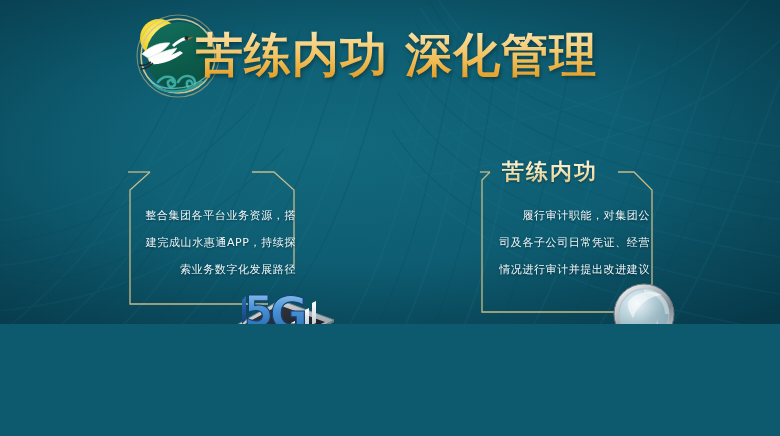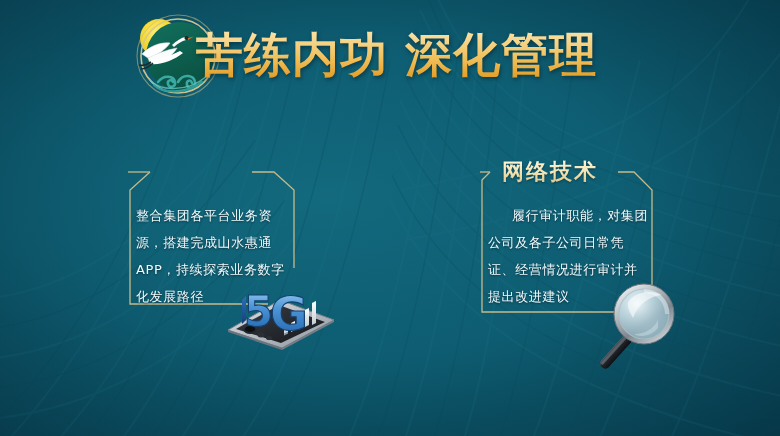--- a/index.html
+++ b/index.html
@@ -2,21 +2,21 @@
 <html><head>
 <meta charset="utf-8">
 <style>
   html,body{margin:0;padding:0;}
   body{
     width:780px;height:436px;overflow:hidden;
     font-family:"Liberation Sans","DejaVu Sans",sans-serif;
     background:#0d5a6e;
   }
   #poster{
-    position:relative;width:780px;height:436px;overflow:hidden;
+    position:relative;width:780px;height:324px;overflow:hidden;
     background:
       radial-gradient(ellipse 90% 80% at 42% 45%, #13697d 0%, #0e5d72 45%, #0a4c5f 78%, #073f51 100%);
   }
 
   
   .veins{position:absolute;inset:0;pointer-events:none;opacity:.55;}
   .veins svg{display:block;width:100%;height:100%;}
   .vignette{
     position:absolute;inset:0;pointer-events:none;
     background:radial-gradient(ellipse 78% 86% at 50% 48%, rgba(0,0,0,0) 40%, rgba(0,20,30,.30) 100%);
@@ -48,23 +48,24 @@
     font-weight:700;font-size:22px;letter-spacing:2px;line-height:26px;
     white-space:nowrap;
     background:linear-gradient(180deg,#fdf6dd 0%,#f3e4b4 50%,#dcc486 100%);
     -webkit-background-clip:text;background-clip:text;
     color:transparent;-webkit-text-fill-color:transparent;
     filter:drop-shadow(0 1px 1px rgba(0,20,28,.45));
   }
   .card-body{
     position:absolute;
     font-family:"DejaVu Sans","Liberation Sans",sans-serif;
-    font-size:13px;line-height:27px;letter-spacing:.6px;
+    font-size:11px;line-height:27px;letter-spacing:.6px;
     color:#f2fbfd;
     text-shadow:0 1px 2px rgba(0,24,34,.6);
+    text-align:right;
   }
   #card-network{left:128px;top:172px;width:166px;height:144px;}
   #card-network .card-title{left:34px;}
   #card-network .card-body{left:8px;top:30px;width:160px;}
   #card-audit{left:480px;top:172px;width:172px;height:152px;}
   #card-audit .card-title{left:22px;}
   #card-audit .card-body{left:8px;top:30px;width:162px;text-indent:24px;}
 
   
   .illus{position:absolute;}
@@ -191,21 +192,21 @@
   <div class="card" id="card-audit">
     <div class="frame">
       <svg width="172" height="152" viewBox="0 0 172 152" xmlns="http://www.w3.org/2000/svg">
         <g fill="none" stroke="#c6ba89" stroke-width="1.3" stroke-linejoin="miter">
           <path d="M0,0 L10,0"></path>
           <path d="M138,0 L154,0 L172,18 L172,118"></path>
           <path d="M10,0 L2,8 L2,140 L150,140"></path>
         </g>
       </svg>
     </div>
-    <div class="card-title">网络技术</div>
+    <div class="card-title">苦练内功</div>
     <div class="card-body">履行审计职能，对集团公司及各子公司日常凭证、经营情况进行审计并提出改进建议</div>
   </div>
 
   <div class="illus" id="illus-5g">
     <svg width="118" height="68" viewBox="0 0 118 68" xmlns="http://www.w3.org/2000/svg">
       <defs>
         <linearGradient id="phoneG" x1="0" y1="0" x2="1" y2="1">
           <stop offset="0%" stop-color="#e6e9ec"></stop>
           <stop offset="45%" stop-color="#b9bfc6"></stop>
           <stop offset="100%" stop-color="#8d949c"></stop>

